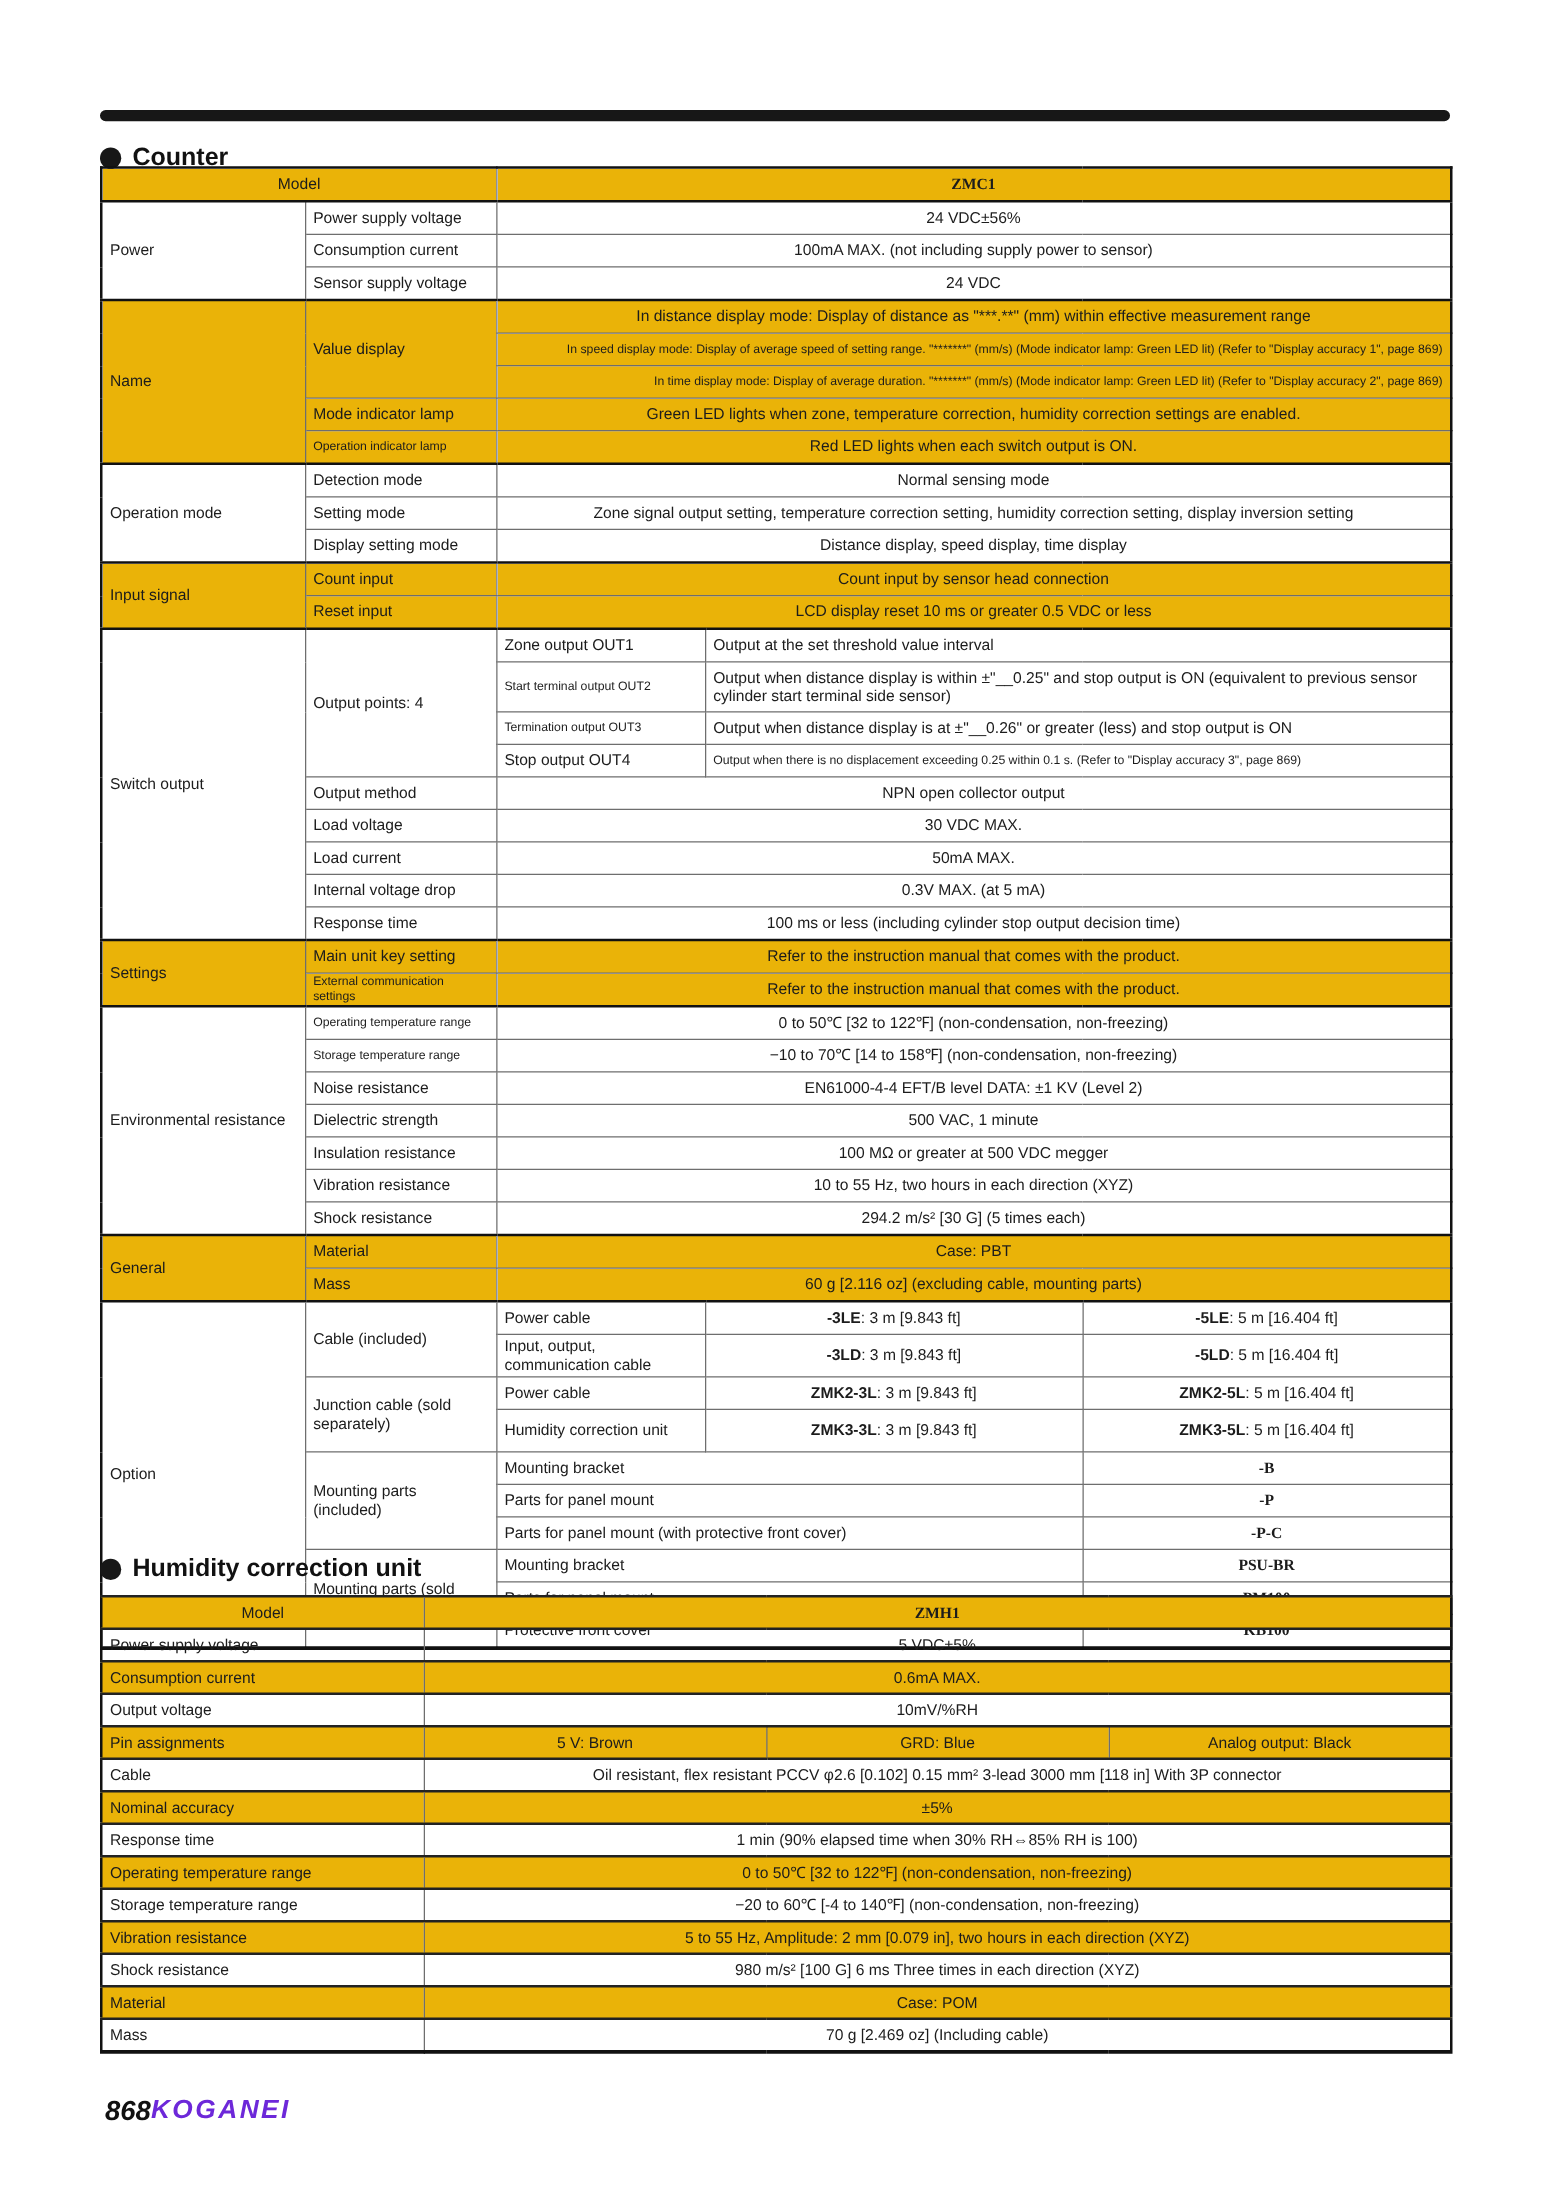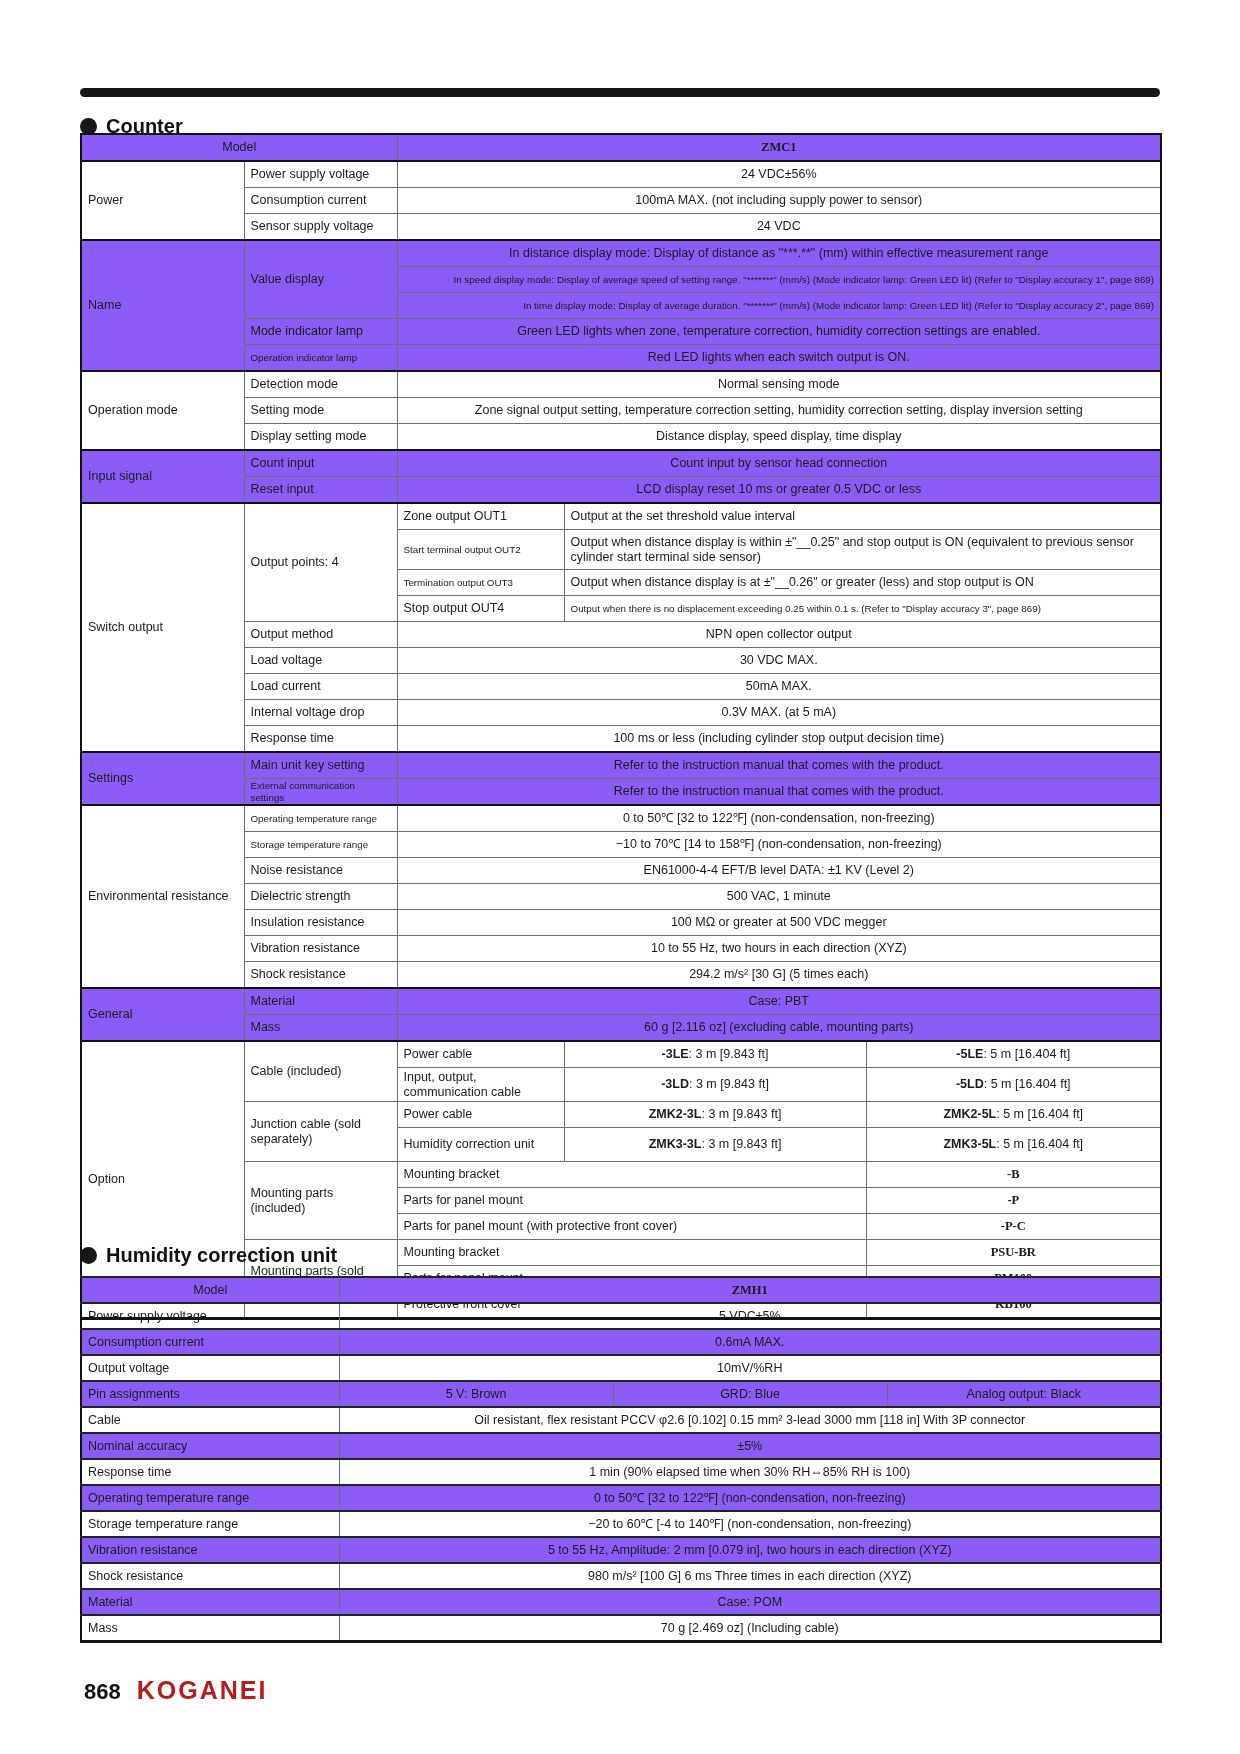--- a/index.html
+++ b/index.html
@@ -9,28 +9,28 @@
   .bullet{width:17px;height:17px;border-radius:50%;background:#171717;flex:0 0 auto;}
   table.spec{position:absolute;left:80px;border-collapse:collapse;table-layout:fixed;width:1080px;font-size:12.5px;color:#1c1c1c;border:2px solid #111;border-bottom:3px solid #111;}
   table.spec td{border:1px solid #6e6e6e;height:23px;padding:1px 6px;line-height:1.18;overflow:hidden;vertical-align:middle;}
   tr.hrow td{border-bottom:2px solid #111;}
   tr.gtop td{border-top:2px solid #111;}
   td.glabel{padding-left:9px;}
   td.lbl{text-align:left;}
   .c{text-align:center;}
   .b{font-weight:bold;font-family:Liberation Serif, serif;}
   .sm{font-size:9.8px;text-align:right;}
-  .shade{background:#8b5cf6;margin-left:44px;}
+  .shade{background:#eab308;margin-left:44px;}
   .h2{height:40px;}
   .h3{height:34px;padding-left:22px;}
   table.spec2{position:absolute;left:80px;border-collapse:collapse;table-layout:fixed;width:1080px;font-size:12.5px;color:#1c1c1c;border:2px solid #111;border-bottom:3px solid #111;}
   table.spec2 td{border:1px solid #6e6e6e;border-top:2px solid #222;border-bottom:2px solid #222;height:22px;padding:1px 6px;line-height:1.15;vertical-align:middle;}
-  .footer{position:absolute;left:84px;top:1676px;display:flex;align-items:flex-end;gap:16px;}
+  .footer{position:absolute;left:84px;top:1676px;display:flex;align-items:flex-start;font-style:italic;}
   .page-num{font-size:22px;font-weight:bold;color:#111;}
-  .brand{font-size:25px;font-weight:bold;color:#b91c1c;letter-spacing:2px;}
+  .brand{font-size:21px;font-weight:bold;color:#6d28d9;letter-spacing:2px;}
 </style>
 </head>
 <body>
 
 <div class="topbar"></div>
 
 <div class="section-head" style="top:115px;">
   <span class="bullet"></span>
   <span>Counter</span>
 </div>

